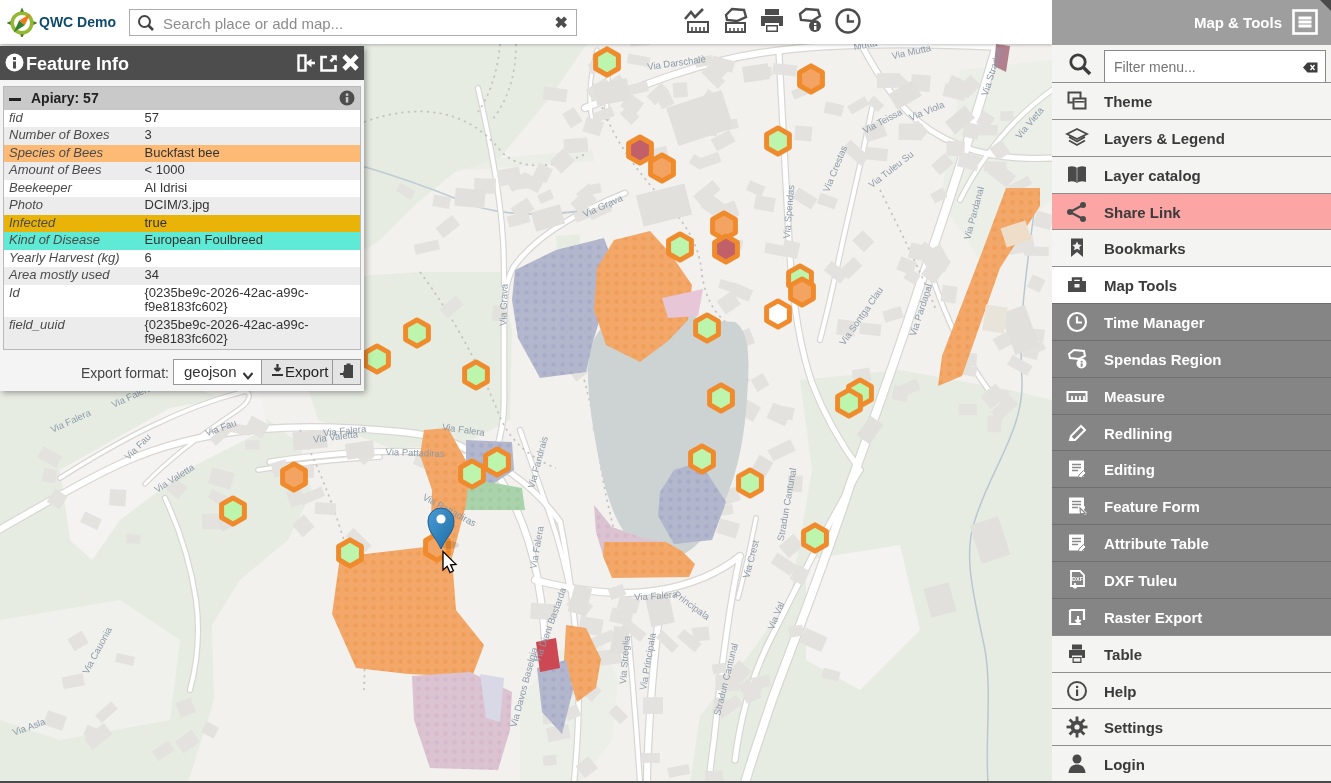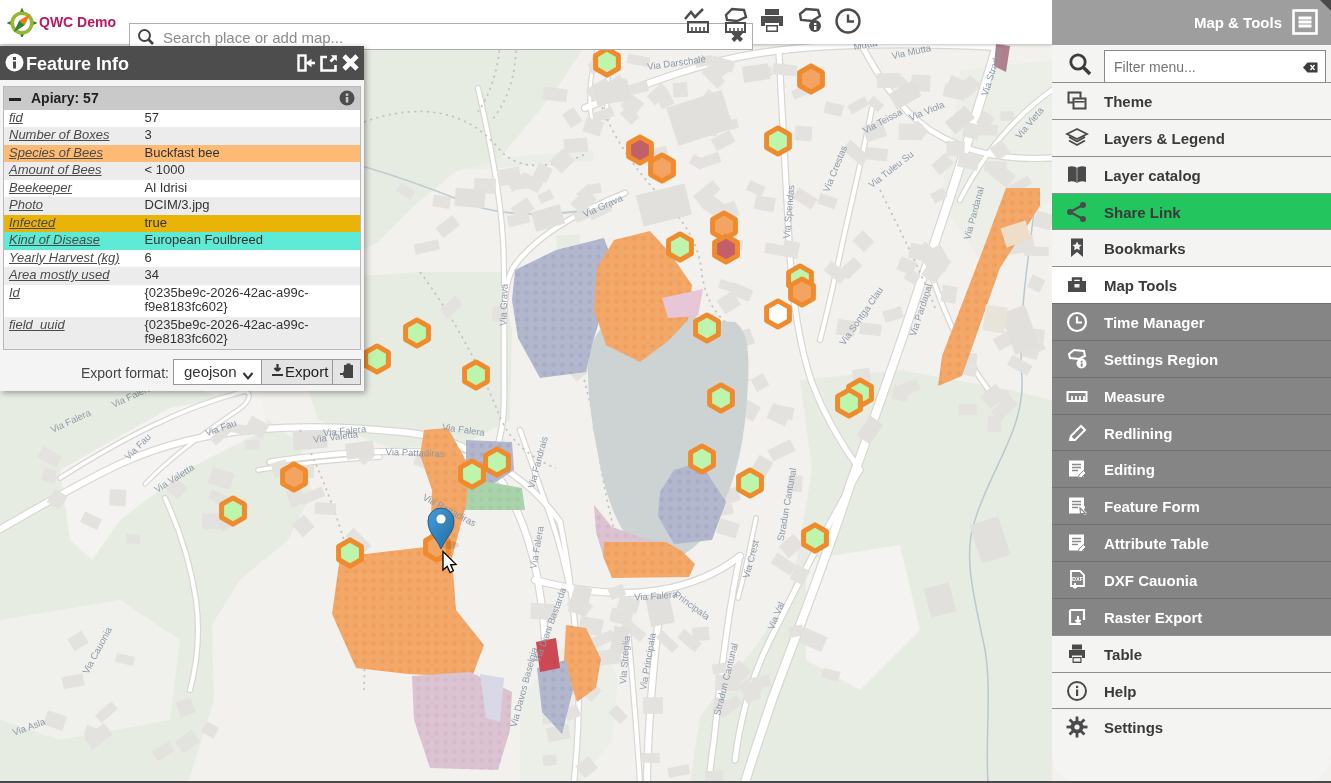--- a/index.html
+++ b/index.html
@@ -1,30 +1,30 @@
 <!DOCTYPE html>
 <html><head><meta charset="utf-8">
 <style>
 * { margin:0; padding:0; box-sizing:border-box; }
 html,body { width:1331px; height:783px; overflow:hidden; font-family:"Liberation Sans",sans-serif; background:#f2f1ee; }
 #map { position:absolute; left:0; top:0; }
 #topbar { position:absolute; left:0; top:0; width:1052px; height:44px; background:#fff; box-shadow:0 1px 3px rgba(0,0,0,0.25); }
 #logo { position:absolute; left:7px; top:7px; }
-#apptitle { position:absolute; left:39px; top:14px; font-weight:bold; font-size:14px; color:#be185d; }
-#search { position:absolute; left:129px; top:23px; width:624px; height:27px; background:#fff; border:1px solid #adadad; }
+#apptitle { position:absolute; left:39px; top:14px; font-weight:bold; font-size:14px; color:#0c4a6e; }
+#search { position:absolute; left:129px; top:9px; width:448px; height:27px; background:#fff; border:1px solid #adadad; }
 #search .mag { position:absolute; left:7px; top:4px; }
 #search .ph { position:absolute; left:33px; top:5px; font-size:15px; color:#8c8c8c; }
 #search .clr { position:absolute; right:8px; top:3px; font-size:16px; font-weight:bold; color:#4d4d4d; }
 #fi { position:absolute; left:0; top:46px; width:364px; background:#fff; box-shadow:2px 2px 6px rgba(0,0,0,0.35); }
 #fih { height:34px; background:#4d4d4d; color:#fff; position:relative; }
 #fih .t { position:absolute; left:26px; top:8px; font-size:18px; font-weight:bold; }
 #fibody { padding:6px 3px 0 3px; background:#f4f4f4; }
 table.att { width:100%; border-collapse:collapse; font-size:13px; border:1px solid #b9b9b9; }
 table.att td { padding:1px 5px 2px 5px; vertical-align:top; line-height:14.5px;margin-top:41px; }
-td.attk { font-style:italic; color:#4b4b4b; width:136px;text-decoration:underline; }
+td.attk { font-style:italic; color:#4b4b4b; width:136px; }
 td.attv { color:#333; }
 tr.hdr td { background:#c9c9c9; font-weight:bold; font-style:normal; font-size:14px; color:#222; padding:4px 5px; }
 #expRow { height:41px; position:relative; background:#f4f4f4; font-size:14px; color:#444; }
 #sidebar { position:absolute; left:1052px; top:0; width:279px; height:783px; background:#f4f4f3;border-radius:29px; }
 #sbh { height:45px; background:#9e9e9e; position:relative; }
 #sbh .t { position:absolute; right:49px; top:14px; color:#fff; font-weight:bold; font-size:15px; }
 #sbfilter { height:37px; position:relative; background:#f4f4f3; }
 #sbfilter input { position:absolute; left:52px; top:5px; width:222px; height:34px; border:1px solid #888; font-size:14px; padding:0 24px 0 9px; font-family:"Liberation Sans",sans-serif; color:#777; background:#fff; }
 .mi { height:36.85px; position:relative; }
 .mic { position:absolute; left:13px; top:6px; }
@@ -670,21 +670,21 @@
         </svg></span>
       <span class="mil">Layers &amp; Legend</span>
     </div>
 <div class="mi" style="background:#f4f4f3;color:#3a3a3a;border-top:1px solid #8f8f8f">
       <span class="mic"><svg width="24" height="24" viewBox="0 0 24 24" xmlns="http://www.w3.org/2000/svg">
           <path d="M3,4 C7,2.5 10,3.5 12,5 C14,3.5 17,2.5 21,4 V19 C17,17.5 14,18.5 12,20 C10,18.5 7,17.5 3,19 Z" fill="#4a4a4a"></path>
           <path d="M12,5 V20" stroke="#8a8a8a" stroke-width="1.4"></path>
         </svg></span>
       <span class="mil">Layer catalog</span>
     </div>
-<div class="mi" style="background:#22c55e;color:#3a3a3a;border-top:1px solid #8f8f8f">
+<div class="mi" style="background:#fca5a5;color:#3a3a3a;border-top:1px solid #8f8f8f">
       <span class="mic"><svg width="24" height="24" viewBox="0 0 24 24" xmlns="http://www.w3.org/2000/svg">
           <circle cx="18" cy="5" r="3" fill="#4a4a4a"></circle>
           <circle cx="5" cy="12" r="3" fill="#4a4a4a"></circle>
           <circle cx="18" cy="19" r="3" fill="#4a4a4a"></circle>
           <path d="M5,12 L18,5 M5,12 L18,19" stroke="#4a4a4a" stroke-width="2"></path>
         </svg></span>
       <span class="mil">Share Link</span>
     </div>
 <div class="mi" style="background:#f4f4f3;color:#3a3a3a;border-top:1px solid #8f8f8f">
       <span class="mic"><svg width="24" height="24" viewBox="0 0 24 24" xmlns="http://www.w3.org/2000/svg">
@@ -708,21 +708,21 @@
         </svg></span>
       <span class="mil">Time Manager</span>
     </div>
 <div class="mi" style="background:#858585;color:#ffffff;border-top:1px solid #6f6f6f">
       <span class="mic"><svg width="24" height="24" viewBox="0 0 24 24" xmlns="http://www.w3.org/2000/svg">
           <polygon points="4,7 9,3 19,4 20,9 14,12 5,11" fill="none" stroke="#ffffff" stroke-width="2"></polygon>
           <circle cx="16.5" cy="16.5" r="5" fill="#ffffff"></circle>
           <rect x="15.7" y="13.8" width="1.9" height="1.7" fill="#8a8a8a"></rect>
           <rect x="15.7" y="16.3" width="1.9" height="3.4" fill="#8a8a8a"></rect>
         </svg></span>
-      <span class="mil">Settings Region</span>
+      <span class="mil">Spendas Region</span>
     </div>
 <div class="mi" style="background:#858585;color:#ffffff;border-top:1px solid #6f6f6f">
       <span class="mic"><svg width="24" height="24" viewBox="0 0 24 24" xmlns="http://www.w3.org/2000/svg">
           <rect x="2.5" y="8" width="19" height="9" fill="none" stroke="#ffffff" stroke-width="2"></rect>
           <path d="M7,12 V16 M11,12 V16 M15,12 V16 M19,12 V16" stroke="#ffffff" stroke-width="1.7"></path>
         </svg></span>
       <span class="mil">Measure</span>
     </div>
 <div class="mi" style="background:#858585;color:#ffffff;border-top:1px solid #6f6f6f">
       <span class="mic"><svg width="24" height="24" viewBox="0 0 24 24" xmlns="http://www.w3.org/2000/svg">
@@ -755,21 +755,21 @@
           <path d="M13.5,20.5 L14,18 18.5,13.5 21,16 16.5,20.5 Z" fill="#ffffff" stroke="#8a8a8a" stroke-width="1"></path>
         </svg></span>
       <span class="mil">Attribute Table</span>
     </div>
 <div class="mi" style="background:#858585;color:#ffffff;border-top:1px solid #6f6f6f">
       <span class="mic"><svg width="24" height="24" viewBox="0 0 24 24" xmlns="http://www.w3.org/2000/svg">
           <path d="M6,3 H15 L19,7 V18 H6 Z" fill="none" stroke="#ffffff" stroke-width="1.8"></path>
           <text x="7" y="13" font-family="Liberation Sans" font-size="5.5" font-weight="bold" fill="#ffffff">DXF</text>
           <path d="M10,15 V20 M10,20 L7.8,17.8 M10,20 L12.2,17.8" stroke="#ffffff" stroke-width="1.8"></path>
         </svg></span>
-      <span class="mil">DXF Cauonia</span>
+      <span class="mil">DXF Tuleu</span>
     </div>
 <div class="mi" style="background:#858585;color:#ffffff;border-top:1px solid #6f6f6f">
       <span class="mic"><svg width="24" height="24" viewBox="0 0 24 24" xmlns="http://www.w3.org/2000/svg">
           <path d="M5,5 H19 V15 M16,19 H5 V5" fill="none" stroke="#ffffff" stroke-width="2.2"></path>
           <path d="M13,11 V17.5 M13,17.5 L10.4,15 M13,17.5 L15.6,15" stroke="#ffffff" stroke-width="2"></path>
         </svg></span>
       <span class="mil">Raster Export</span>
     </div>
 <div class="mi" style="background:#f4f4f3;color:#3a3a3a;border-top:1px solid #8f8f8f">
       <span class="mic"><svg width="24" height="24" viewBox="0 0 24 24" xmlns="http://www.w3.org/2000/svg">
@@ -796,14 +796,21 @@
           <rect x="10.6" y="1.5" width="2.8" height="5" fill="#4a4a4a" transform="rotate(135 12 12)"></rect>
           <rect x="10.6" y="1.5" width="2.8" height="5" fill="#4a4a4a" transform="rotate(180 12 12)"></rect>
           <rect x="10.6" y="1.5" width="2.8" height="5" fill="#4a4a4a" transform="rotate(225 12 12)"></rect>
           <rect x="10.6" y="1.5" width="2.8" height="5" fill="#4a4a4a" transform="rotate(270 12 12)"></rect>
           <rect x="10.6" y="1.5" width="2.8" height="5" fill="#4a4a4a" transform="rotate(315 12 12)"></rect>
           <circle cx="12" cy="12" r="6.5" fill="#4a4a4a"></circle>
           <circle cx="12" cy="12" r="2.6" fill="#f2f2f2"></circle>
         </svg></span>
       <span class="mil">Settings</span>
     </div>
+<div class="mi" style="background:#f4f4f3;color:#3a3a3a;border-top:1px solid #8f8f8f">
+      <span class="mic"><svg width="24" height="24" viewBox="0 0 24 24" xmlns="http://www.w3.org/2000/svg">
+          <circle cx="12" cy="7" r="4.5" fill="#4a4a4a"></circle>
+          <path d="M3.5,21 C4,14.5 8,12.5 12,12.5 C16,12.5 20,14.5 20.5,21 Z" fill="#4a4a4a"></path>
+        </svg></span>
+      <span class="mil">Login</span>
+    </div>
 </div>
 <div id="btmline"></div>
 
 </body></html>

